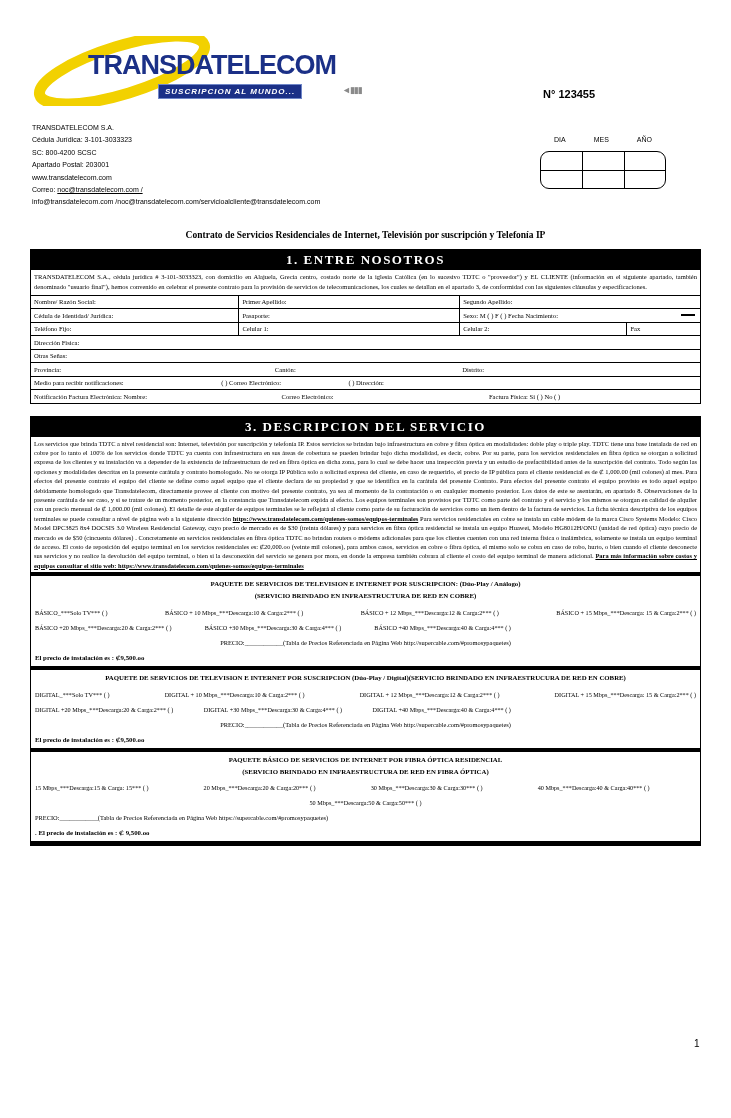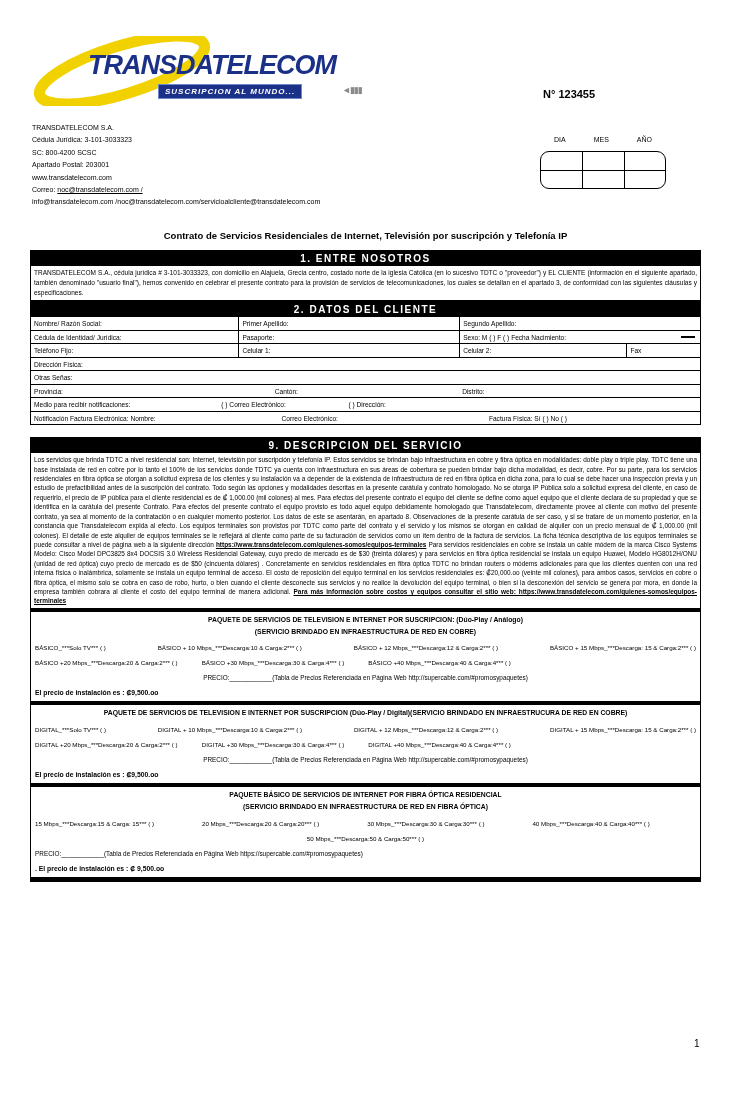--- a/index.html
+++ b/index.html
@@ -2,40 +2,40 @@
 <html><head>
 <meta charset="utf-8">
 <style>
   html,body{margin:0;padding:0;background:#888;}
   .sheet{position:relative;width:731px;height:1118px;background:#fff;margin:0 auto;
          font-family:"Liberation Sans","DejaVu Sans",sans-serif;color:#000;overflow:hidden;}
   
   .logo{position:absolute;left:30px;top:36px;width:330px;height:70px;}
   .logo svg{position:absolute;left:0;top:0;}
   .logo-text{position:absolute;left:58px;top:14px;font-size:27px;font-weight:bold;
-             letter-spacing:-1px;color:#1b3087;font-style:italic;white-space:nowrap;}
+             letter-spacing:-1px;color:#1b3087;white-space:nowrap;}
   .logo-badge{position:absolute;left:128px;top:48px;background:#1b3087;border:1px solid #6f86c8;
               color:#fff;font-size:8px;font-weight:bold;font-style:italic;letter-spacing:1px;
               padding:2px 6px;white-space:nowrap;}
   .logo-plug{position:absolute;left:312px;top:49px;color:#8a8a8a;font-size:9px;letter-spacing:-1px;white-space:nowrap;}
   .contract-no{position:absolute;left:543px;top:88px;font-size:11px;font-weight:bold;}
   .company-info{position:absolute;left:32px;top:122px;font-size:7px;line-height:12.4px;white-space:nowrap;}
   .company-info .mail{text-decoration:underline;}
   .date-area{position:absolute;left:540px;top:136px;width:126px;}
   .date-labels{display:flex;justify-content:space-around;font-size:7px;margin-bottom:8px;}
   .date-table{border:1px solid #000;border-radius:9px;overflow:hidden;height:36px;
               display:grid;grid-template-columns:1fr 1fr 1fr;grid-template-rows:1fr 1fr;}
   .date-cell{border-left:1px solid #000;border-top:1px solid #000;}
   .date-cell:nth-child(1){border-left:none;border-top:none;}
   .date-cell:nth-child(2),.date-cell:nth-child(3){border-top:none;}
   .date-cell:nth-child(4){border-left:none;}
   
-  .main{position:absolute;left:30px;top:230px;width:671px;}
+  .main{position:absolute;left:30px;top:230px;width:671px;font-family:Liberation Serif, serif;}
   .doc-title{text-align:center;font-size:9.5px;font-weight:bold;margin-bottom:9px;}
-  .bar{background:#000;color:#fff;text-align:center;font-size:10px;font-weight:bold;
+  .bar{background:#000;color:#fff;text-align:center;font-size:13px;font-weight:bold;
        letter-spacing:1.5px;padding:3px 0 2px;}
   .s1-body{border:1px solid #000;border-top:none;margin:0;padding:2px 3px 3px;
            font-size:6.5px;line-height:1.5;text-align:justify;}
   
   .ct{border:1px solid #000;border-top:none;font-size:6.6px;}
   .ct-row{display:grid;border-top:1px solid #000;min-height:12.5px;align-items:center;}
   .ct-row:first-child{border-top:none;}
   .ct-cell{padding:1px 3px;white-space:nowrap;overflow:hidden;}
   .ct-cell.bl{border-left:1px solid #000;align-self:stretch;display:flex;align-items:center;}
   .cols-3a{grid-template-columns:31% 33% 36%;}
@@ -109,21 +109,20 @@
     </div>
   </div>
 
   <div class="main">
 
     <div class="doc-title">Contrato de Servicios Residenciales de Internet, Televisión por suscripción y Telefonía IP</div>
 
     <div class="bar">1. ENTRE NOSOTROS</div>
     <p class="s1-body">TRANSDATELECOM S.A., cédula jurídica # 3-101-3033323, con domicilio en Alajuela, Grecia centro, costado norte de la iglesia Católica (en lo sucesivo TDTC o "proveedor") y EL CLIENTE (información en el siguiente apartado, también denominado "usuario final"), hemos convenido en celebrar el presente contrato para la provisión de servicios de telecomunicaciones, los cuales se detallan en el apartado 3, de conformidad con las siguientes cláusulas y especificaciones.</p>
 
-    <div class="bar">2. DATOS  DEL  CLIENTE</div>
     <div class="ct">
       <div class="ct-row cols-3a">
         <div class="ct-cell">Nombre/ Razón Social:</div>
         <div class="ct-cell bl">Primer Apellido:</div>
         <div class="ct-cell bl">Segundo Apellido:</div>
       </div>
       <div class="ct-row cols-3a">
         <div class="ct-cell">Cédula de Identidad/ Jurídica:</div>
         <div class="ct-cell bl">Pasaporte:</div>
         <div class="ct-cell bl sexo-cell">
@@ -155,21 +154,21 @@
       </div>
       <div class="ct-row cols-3d">
         <div class="ct-cell">Notificación Factura Electrónica:   Nombre:</div>
         <div class="ct-cell">Correo Electrónico:</div>
         <div class="ct-cell">Factura Física:   Sí (  )      No (  )</div>
       </div>
     </div>
 
     <div class="gap"></div>
 
-    <div class="bar">9. DESCRIPCION DEL SERVICIO</div>
+    <div class="bar">3. DESCRIPCION DEL SERVICIO</div>
     <div class="outer">
       <p class="desc">
         <span>Los servicios que brinda TDTC a nivel residencial son: Internet, televisión por suscripción y telefonía IP. Estos servicios se brindan bajo infraestructura en cobre y fibra óptica en modalidades: doble play o triple play. TDTC tiene una base instalada de red en cobre por lo tanto el 100% de los servicios donde TDTC ya cuenta con infraestructura en sus áreas de cobertura se pueden brindar bajo dicha modalidad, es decir, cobre. Por su parte, para los servicios residenciales en fibra óptica se otorgan a solicitud expresa de los clientes y su instalación va a depender de la existencia de infraestructura de red en fibra óptica en dicha zona, para lo cual se debe hacer una inspección previa y un estudio de prefactibilidad antes de la suscripción del contrato. Todo según las opciones y modalidades descritas en la presente carátula y contrato homologado. No se otorga IP Pública solo a solicitud expresa del cliente, en caso de requerirlo, el precio de IP pública para el cliente residencial es de ₡ 1,000.00 (mil colones) al mes. Para efectos del presente contrato el equipo del cliente se define como aquel equipo que el cliente declara de su propiedad y que se identifica en la carátula del presente Contrato. Para efectos del presente contrato el equipo provisto es todo aquel equipo debidamente homologado que Transdatelecom, directamente provee al cliente con motivo del presente contrato, ya sea al momento de la contratación o en cualquier momento posterior. Los datos de este se asentarán, en apartado 8. Observaciones de la presente carátula de ser caso, y si se tratare de un momento posterior, en la constancia que Transdatelecom expida al efecto. Los equipos terminales son provistos por TDTC como parte del contrato y el servicio y los mismos se otorgan en calidad de alquiler con un precio mensual de ₡ 1,000.00 (mil colones). El detalle de este alquiler de equipos terminales se le reflejará al cliente como parte de su facturación de servicios como un ítem dentro de la factura de servicios. La ficha técnica descriptiva de los equipos terminales se puede consultar a nivel de página web a la siguiente dirección </span><span class="lnk">https://www.transdatelecom.com/quienes-somos/equipos-terminales</span><span> Para servicios residenciales en cobre se instala un cable módem de la marca Cisco Systems Modelo: Cisco Model DPC3825 8x4 DOCSIS 3.0 Wireless Residencial Gateway, cuyo precio de mercado es de $30 (treinta dólares) y para servicios en fibra óptica residencial se instala un equipo Huawei, Modelo HG8012H/ONU (unidad de red óptica) cuyo precio de mercado es de $50 (cincuenta dólares) . Concretamente en servicios residenciales en fibra óptica TDTC no brindan routers o módems adicionales para que los clientes cuenten con una red interna física o inalámbrica, solamente se instala un equipo terminal de acceso. El costo de reposición del equipo terminal en los servicios residenciales es: ₡20,000.oo (veinte mil colones), para ambos casos, servicios en cobre o fibra óptica, el mismo solo se cobra en caso de robo, hurto, o bien cuando el cliente desconecte sus servicios y no realice la devolución del equipo terminal, o bien si la desconexión del servicio se genera por mora, en donde la empresa también cobrara al cliente el costo del equipo terminal de manera adicional. </span><span class="tail">Para más información sobre costos y equipos consultar el sitio web: https://www.transdatelecom.com/quienes-somos/equipos-terminales</span>
       </p>
 
       <div class="divider"></div>
 
       <div class="pkg">
         <div class="pkg-title">PAQUETE DE SERVICIOS DE TELEVISION E INTERNET POR SUSCRIPCION: (Dúo-Play / Análogo)</div>
         <div class="pkg-title">(SERVICIO BRINDADO EN INFRAESTRUCTURA DE RED EN COBRE)</div>

